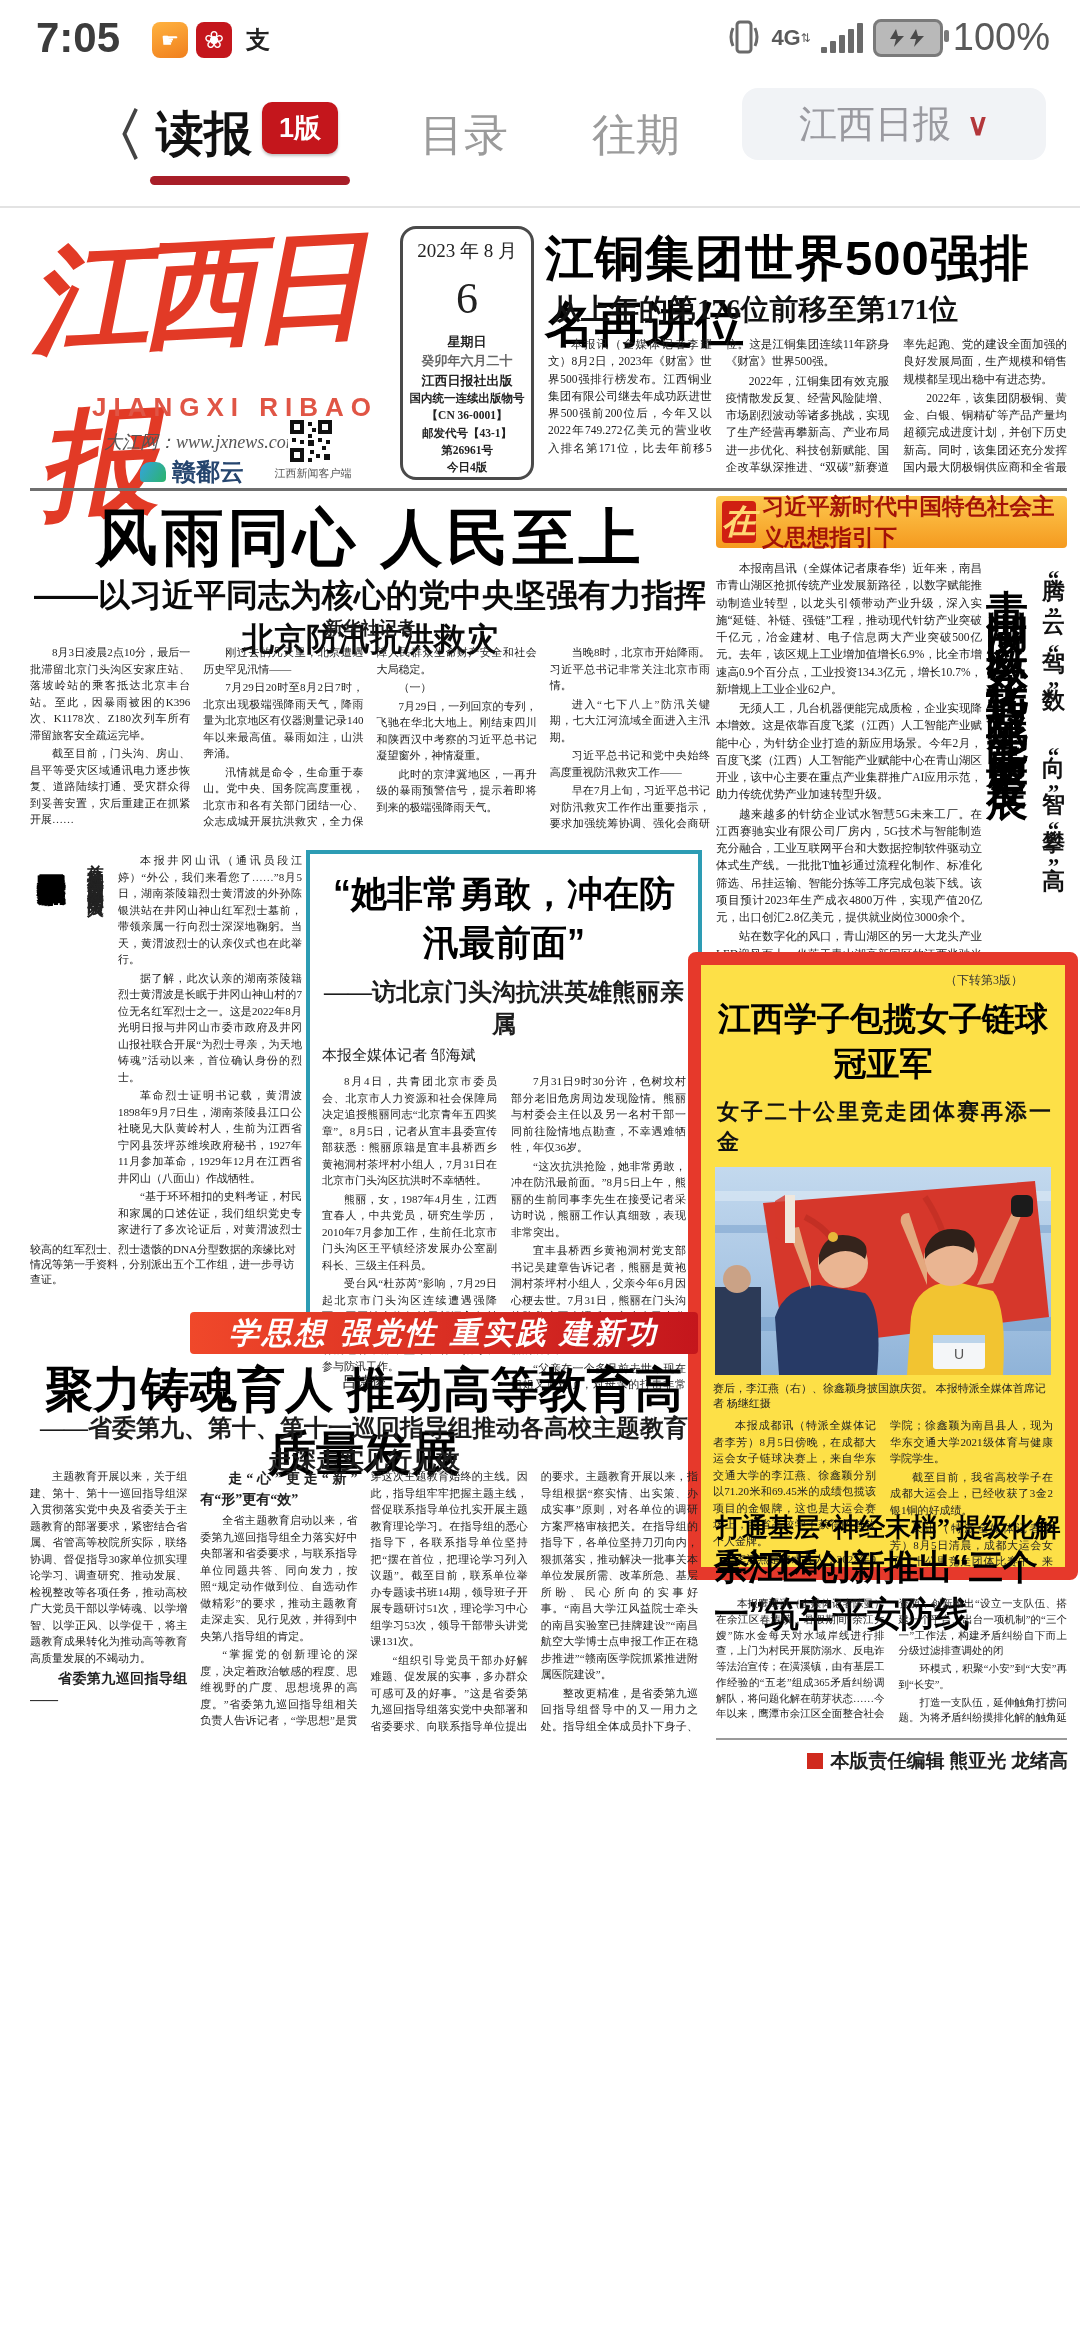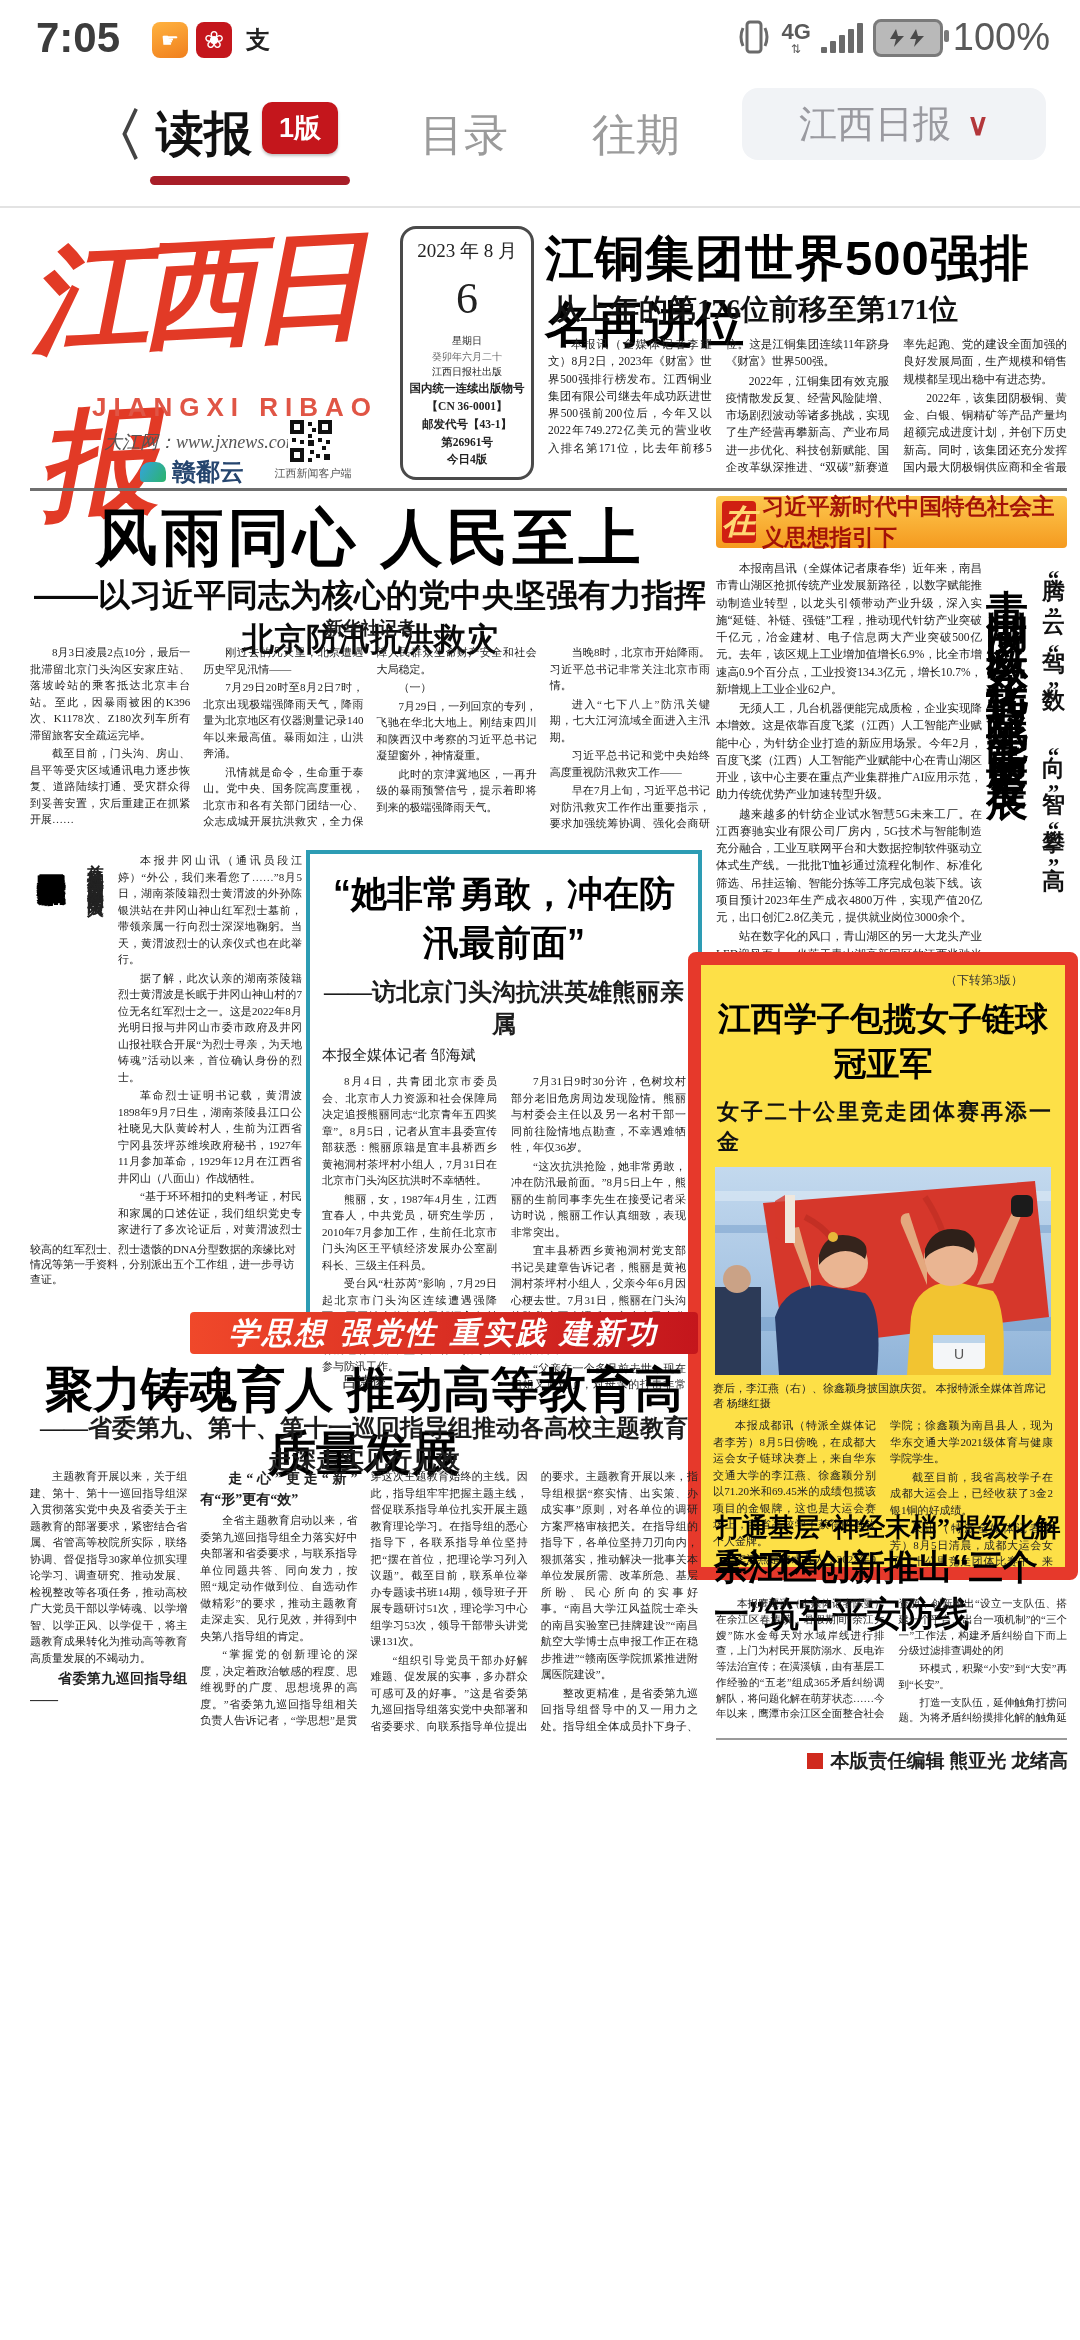--- a/index.html
+++ b/index.html
@@ -44,21 +44,21 @@
   .cloud-txt{font-size:24px;font-weight:bold;color:#25456e;}
   .qr{left:288px;top:418px;width:46px;height:46px;}
   .qr-caption{left:270px;top:466px;font-size:11px;color:#555;width:86px;text-align:center;}
   
   .datebox{left:400px;top:226px;width:134px;height:254px;border:3px solid #4a4a4a;border-radius:16px;
     display:flex;flex-direction:column;justify-content:space-around;padding:8px 4px;box-sizing:border-box;
     font-family:"Liberation Serif",serif;color:#222;}
   .datebox p{margin:0;text-align:center;}
   .db-month{font-size:19px;}
   .db-day{font-size:44px;line-height:1;}
-  .db-small{font-size:10px;}
+  .db-small{font-size:13px;font-weight:bold;}
   .db-tiny{font-size:11.5px;font-weight:bold;}
   
   .top-headline{left:545px;top:226px;width:522px;font-size:49px;font-weight:900;letter-spacing:1px;color:#000;}
   .top-sub{left:552px;top:290px;width:515px;font-size:29px;font-weight:bold;color:#111;}
   .top-cols{left:548px;top:336px;width:519px;height:146px;column-count:3;column-gap:14px;font-size:11.5px;color:#222;}
   .hr1{left:30px;top:488px;width:1037px;height:3px;background:#6f6f6f;}
   
   .fy-h1{left:30px;top:496px;width:680px;text-align:center;font-size:62px;font-weight:900;letter-spacing:4px;color:#000;}
   .fy-h2{left:28px;top:574px;width:684px;text-align:center;font-size:32px;font-weight:800;color:#0a0a0a;}
   .fy-by{left:30px;top:616px;width:680px;text-align:center;font-size:18px;font-weight:bold;}
@@ -125,21 +125,21 @@
     </div>
     <div class="sb-app" style="left:240px;background:transparent;color:#222;font-weight:bold;">
       <span>支</span>
     </div>
     <div class="sb-right">
       <svg width="34" height="40" viewBox="0 0 34 40">
         <rect x="10" y="4" width="14" height="30" rx="3" fill="none" stroke="#6a6a6a" stroke-width="3"></rect>
         <path d="M6 10 q-4 9 0 18" fill="none" stroke="#6a6a6a" stroke-width="3"></path>
         <path d="M28 10 q4 9 0 18" fill="none" stroke="#6a6a6a" stroke-width="3"></path>
       </svg>
-      <div style="display:flex;flex-direction:column;align-items:center;line-height:1;">
+      <div style="display:flex;flex-direction:row;align-items:center;line-height:1;">
         <span style="font-size:22px;font-weight:bold;">4G</span>
         <span style="font-size:12px;">⇅</span>
       </div>
       <div class="bars">
         <i style="height:6px;"></i>
           <i style="height:12px;"></i>
           <i style="height:18px;"></i>
           <i style="height:24px;"></i>
           <i style="height:30px;"></i>
       </div>

